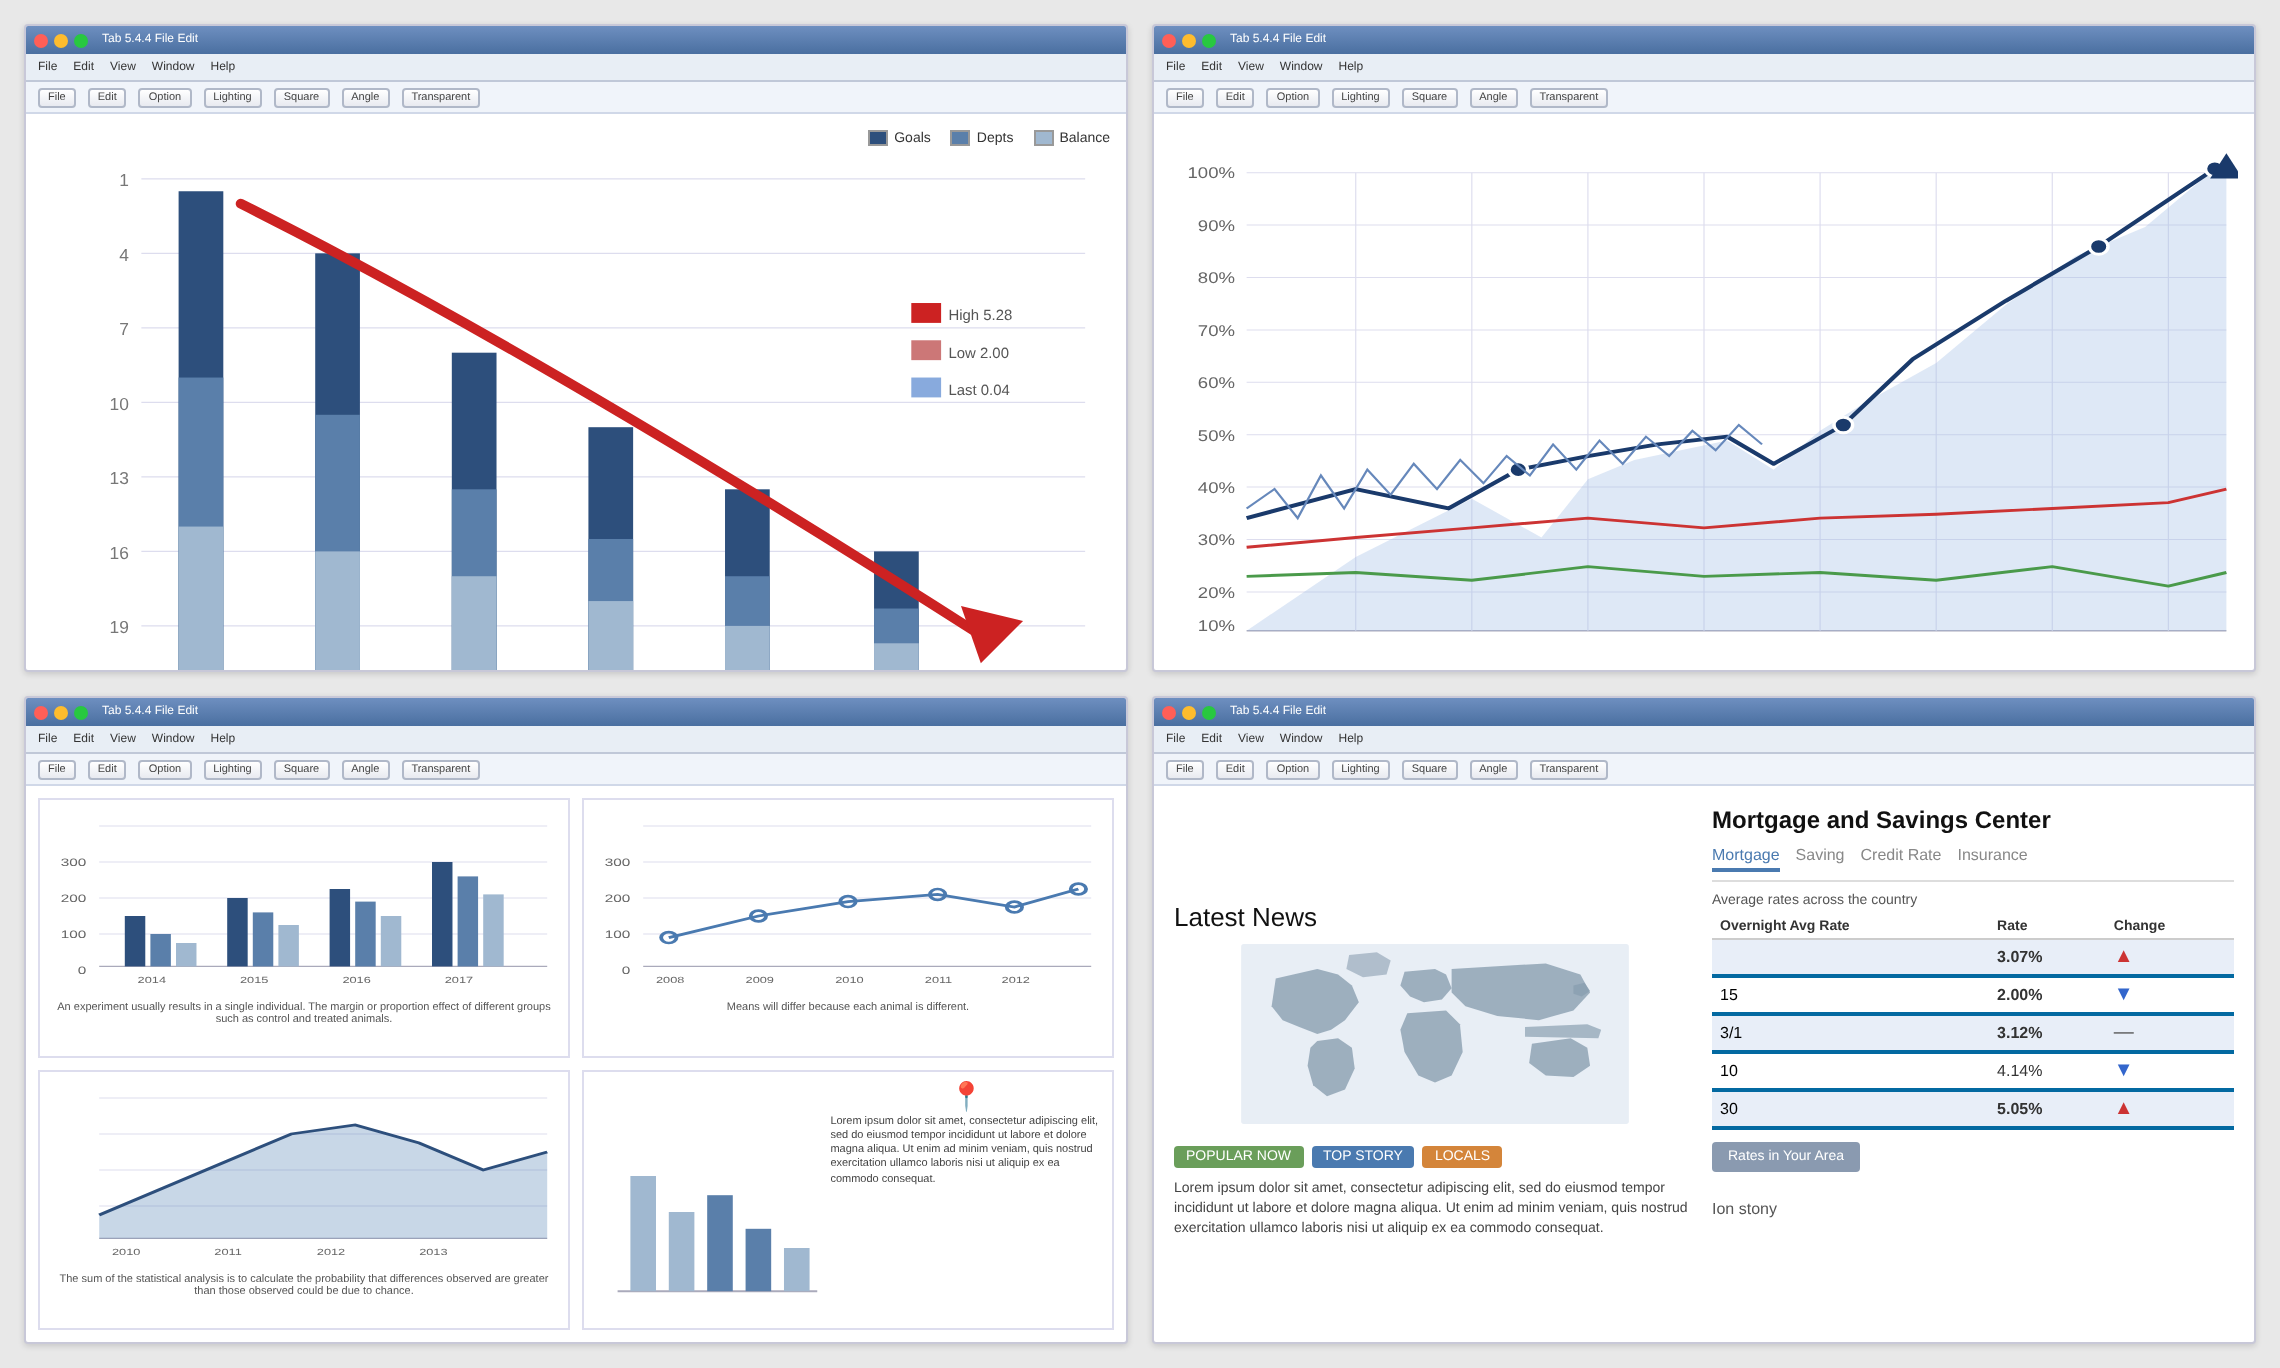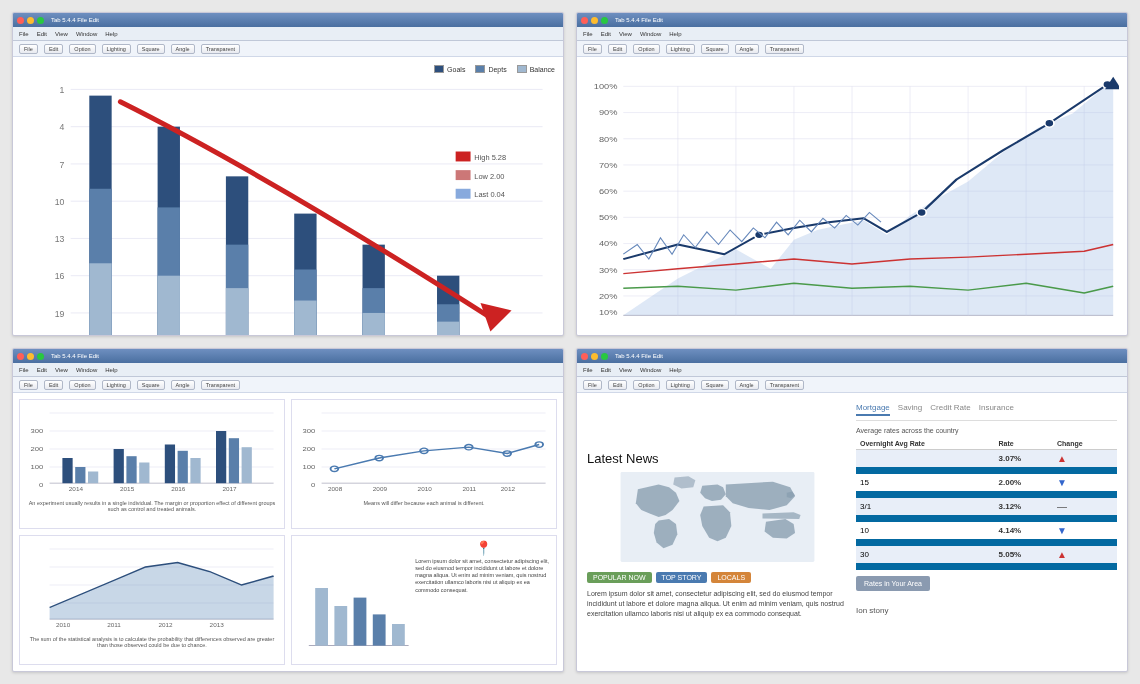--- a/index.html
+++ b/index.html
@@ -201,21 +201,21 @@
     .rate-table th {
       font-size: 7px;
       color: #333;
       text-align: left;
       padding: 2px 4px;
       border-bottom: 1px solid #ccc;
     }
     .rate-table td {
       font-size: 8px;
       padding: 3px 4px;
-      border-bottom: 7px solid #0369a1;
+      border-bottom: 2px solid #0369a1;
     }
     .rate-row-highlight td { background: #e8eef8; }
     .rate-up { color: #cc3333; font-size: 10px; }
     .rate-down { color: #3366cc; font-size: 10px; }
     .rate-neutral { color: #555; font-size: 10px; }
     .rates-btn {
       margin-top: 6px;
       background: #8a9ab0;
       color: #fff;
       font-size: 7px;
@@ -581,20 +581,21 @@
         </svg>
         <div class="news-tags">
           <span class="news-tag tag-green">POPULAR NOW</span>
           <span class="news-tag tag-blue">TOP STORY</span>
           <span class="news-tag tag-orange">LOCALS</span>
         </div>
         <div class="news-body">Lorem ipsum dolor sit amet, consectetur adipiscing elit, sed do eiusmod tempor incididunt ut labore et dolore magna aliqua. Ut enim ad minim veniam, quis nostrud exercitation ullamco laboris nisi ut aliquip ex ea commodo consequat.</div>
       </div>
 
       <div class="mortgage-section">
+        <h2>Mortgage and Savings Center</h2>
         <div class="mortgage-tabs">
           <span class="mortgage-tab active">Mortgage</span>
           <span class="mortgage-tab">Saving</span>
           <span class="mortgage-tab">Credit Rate</span>
           <span class="mortgage-tab">Insurance</span>
         </div>
         <div class="avg-rates-label">Average rates across the country</div>
         <table class="rate-table">
           <thead>
             <tr>
@@ -614,21 +615,21 @@
               <td style="color:#333;font-weight:bold;margin-top:36px;">2.00%</td>
               <td><span class="rate-down">▼</span></td>
             </tr>
             <tr class="rate-row-highlight">
               <td>3/1</td>
               <td style="color:#333;font-weight:bold;">3.12%</td>
               <td><span class="rate-neutral">—</span></td>
             </tr>
             <tr>
               <td>10</td>
-              <td style="color:#333;font-weight:bold;">4.14%</td>
+              <td style="color:#333;font-weight:normal;">4.14%</td>
               <td><span class="rate-down">▼</span></td>
             </tr>
             <tr class="rate-row-highlight">
               <td>30</td>
               <td style="color:#333;font-weight:bold;">5.05%</td>
               <td><span class="rate-up">▲</span></td>
             </tr>
           </tbody>
         </table>
         <div class="rates-btn">Rates in Your Area</div>

